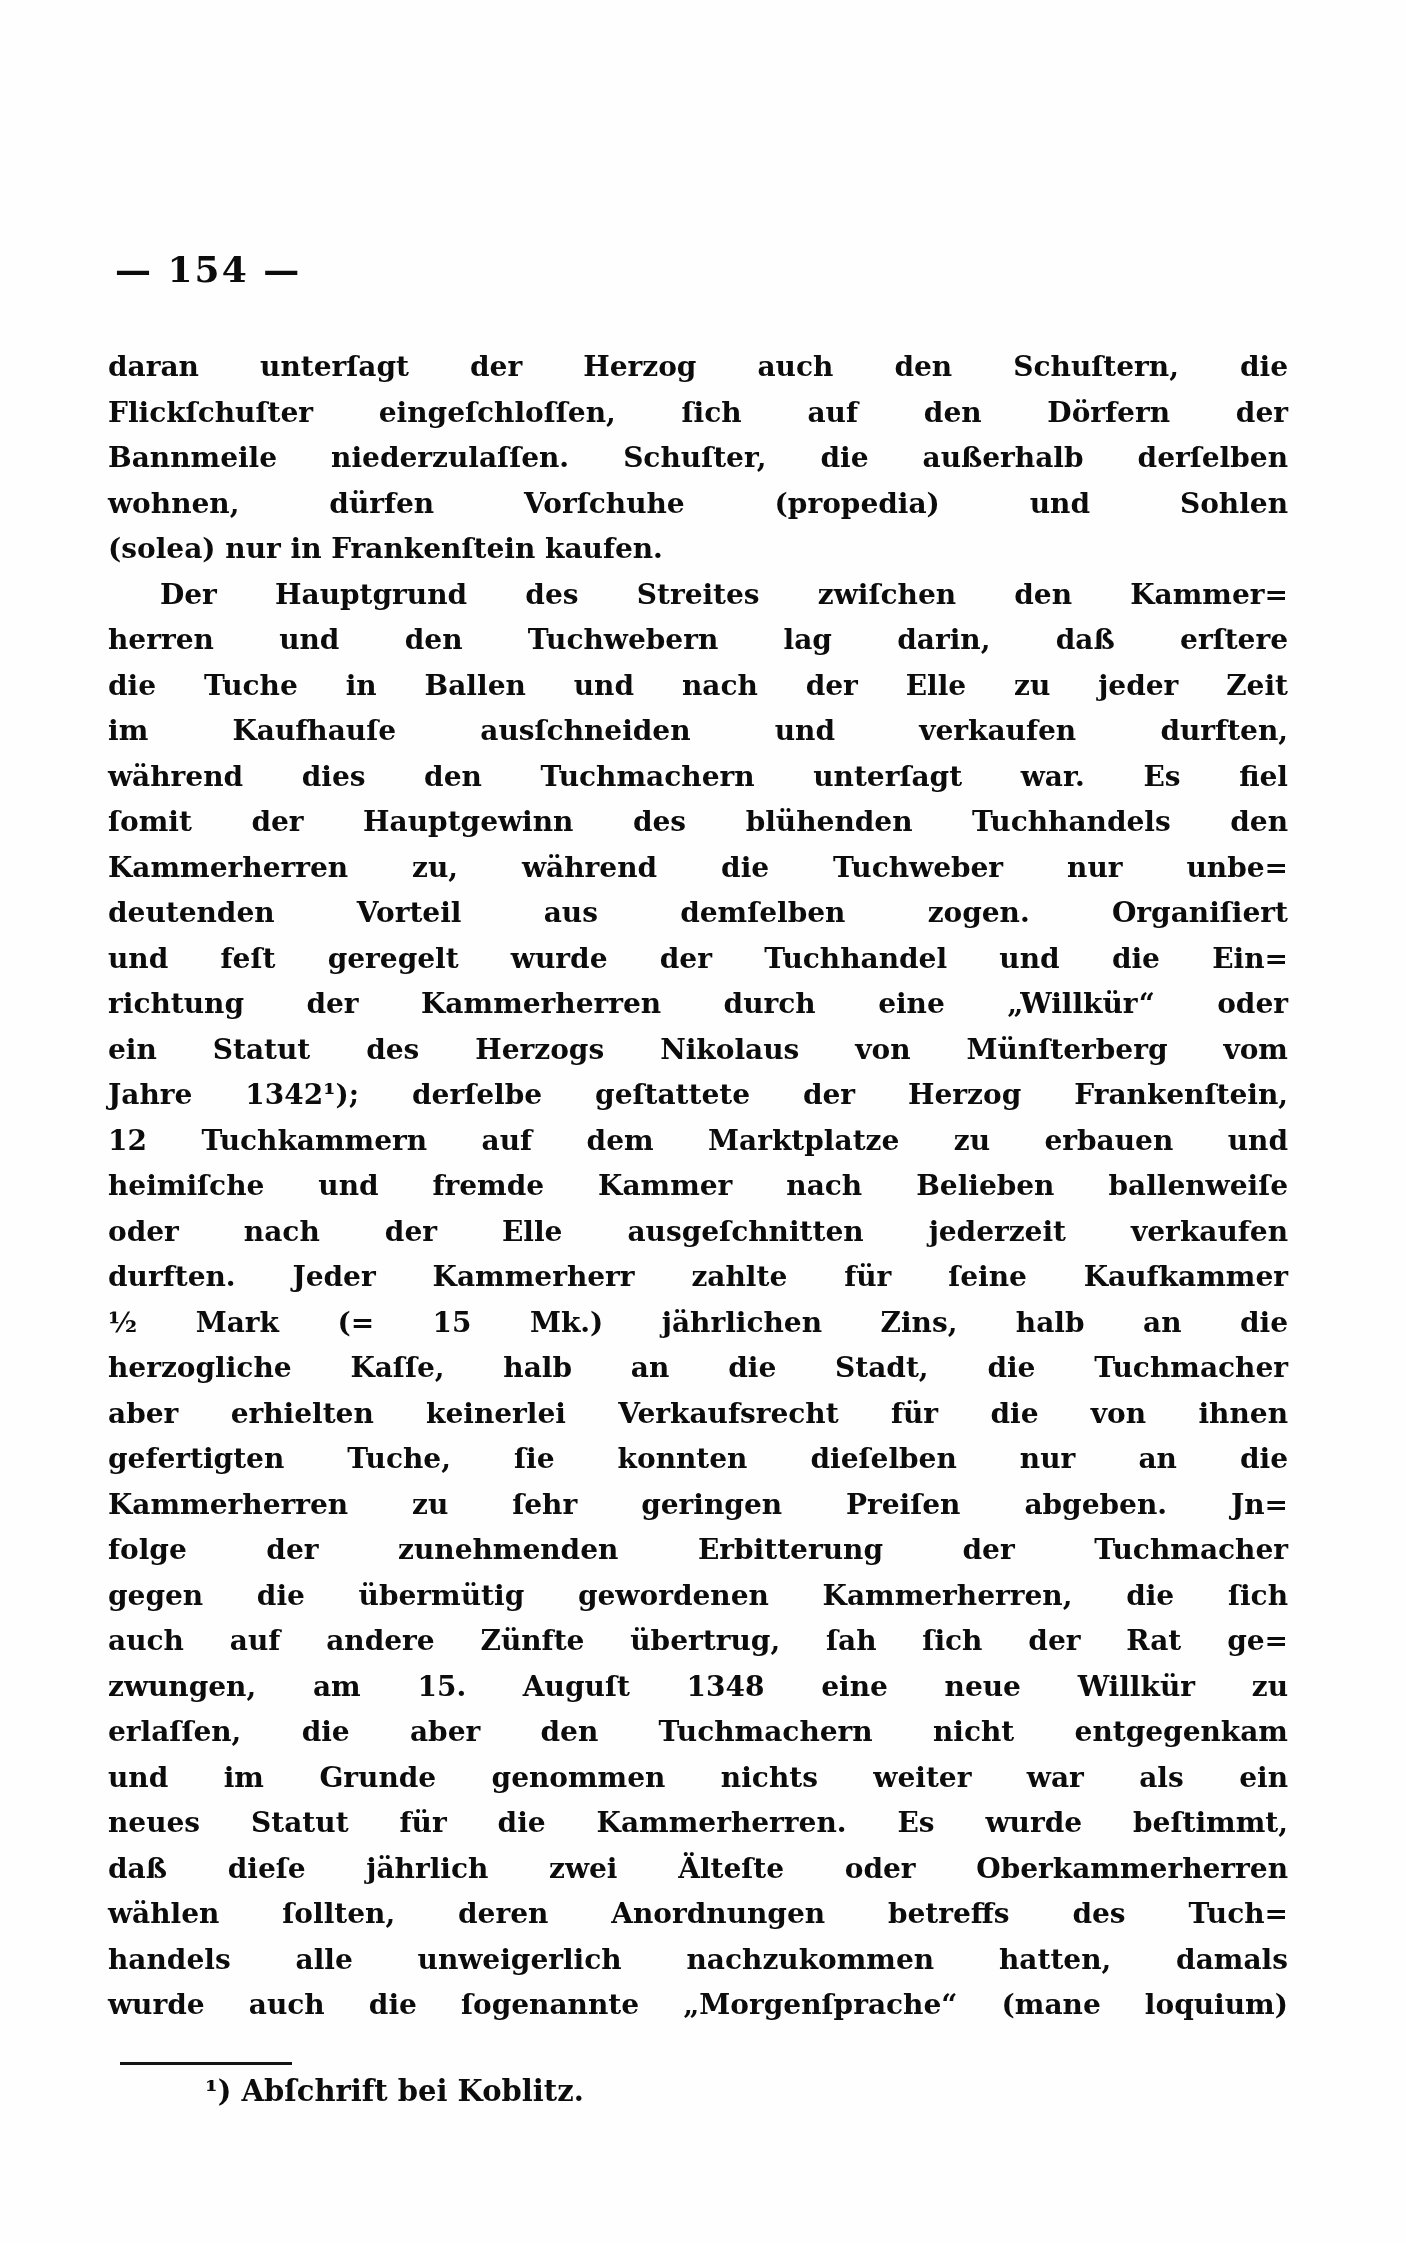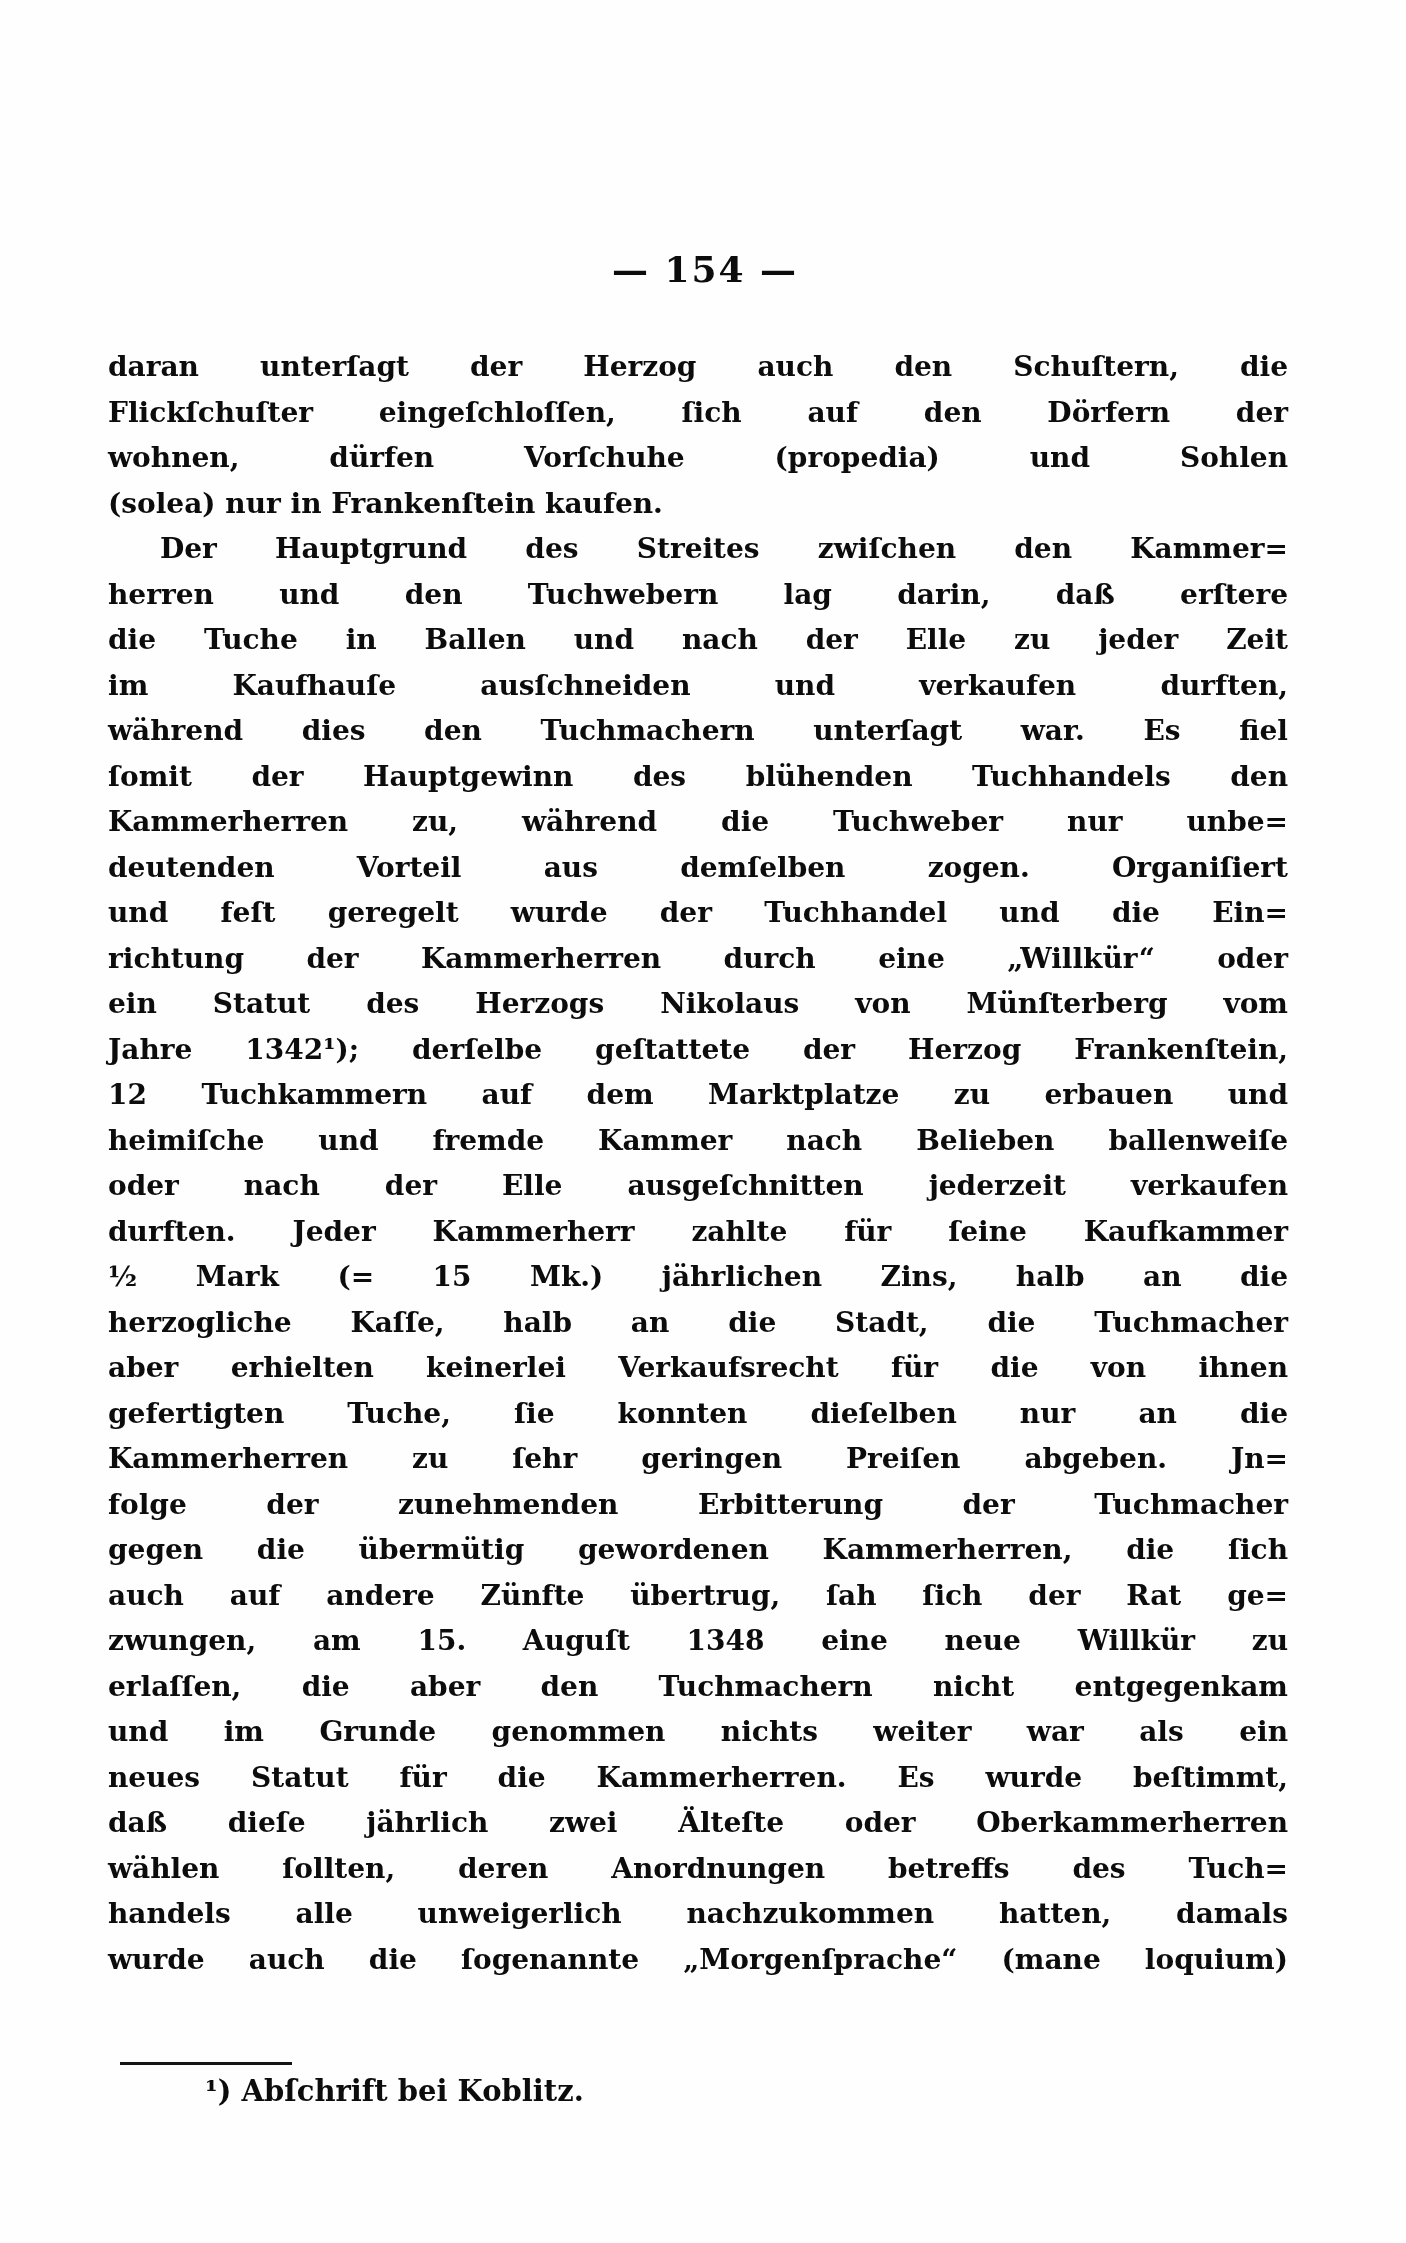--- a/index.html
+++ b/index.html
@@ -15,21 +15,20 @@
     font-family: "DejaVu Serif", serif;
     color: #0c0c0c;
     font-weight: bold;
     overflow: hidden;
   }
   .page-header {
     position: absolute;
     top: 248px;
     left: 115px;
     width: 1180px;
-    text-align: center;
     font-size: 36px;
     letter-spacing: 2px;
   }
   .text-block {
     position: absolute;
     top: 320px;
     left: 108px;
     width: 1180px;
     font-size: 28px;
     line-height: 45.5px;
@@ -65,20 +64,21 @@
 </head>
 <body>
 
 <div class="page">
   <div class="page-header">— 154 —</div>
 
   <div class="text-block">
     <div class="para flush-last">
         <div class="line">daran unterſagt der Herzog auch den Schuſtern, die</div>
         <div class="line">Flickſchuſter eingeſchloſſen, ſich auf den Dörfern der</div>
+        <div class="line">Bannmeile niederzulaſſen. Schuſter, die außerhalb derſelben</div>
         <div class="line">wohnen, dürfen Vorſchuhe (propedia) und Sohlen</div>
         <div class="line">(solea) nur in Frankenſtein kaufen.</div>
       </div>
     <div class="para indent-first">
         <div class="line">Der Hauptgrund des Streites zwiſchen den Kammer=</div>
         <div class="line">herren und den Tuchwebern lag darin, daß erſtere</div>
         <div class="line">die Tuche in Ballen und nach der Elle zu jeder Zeit</div>
         <div class="line">im Kaufhauſe ausſchneiden und verkaufen durften,</div>
         <div class="line">während dies den Tuchmachern unterſagt war. Es fiel</div>
         <div class="line">ſomit der Hauptgewinn des blühenden Tuchhandels den</div>

